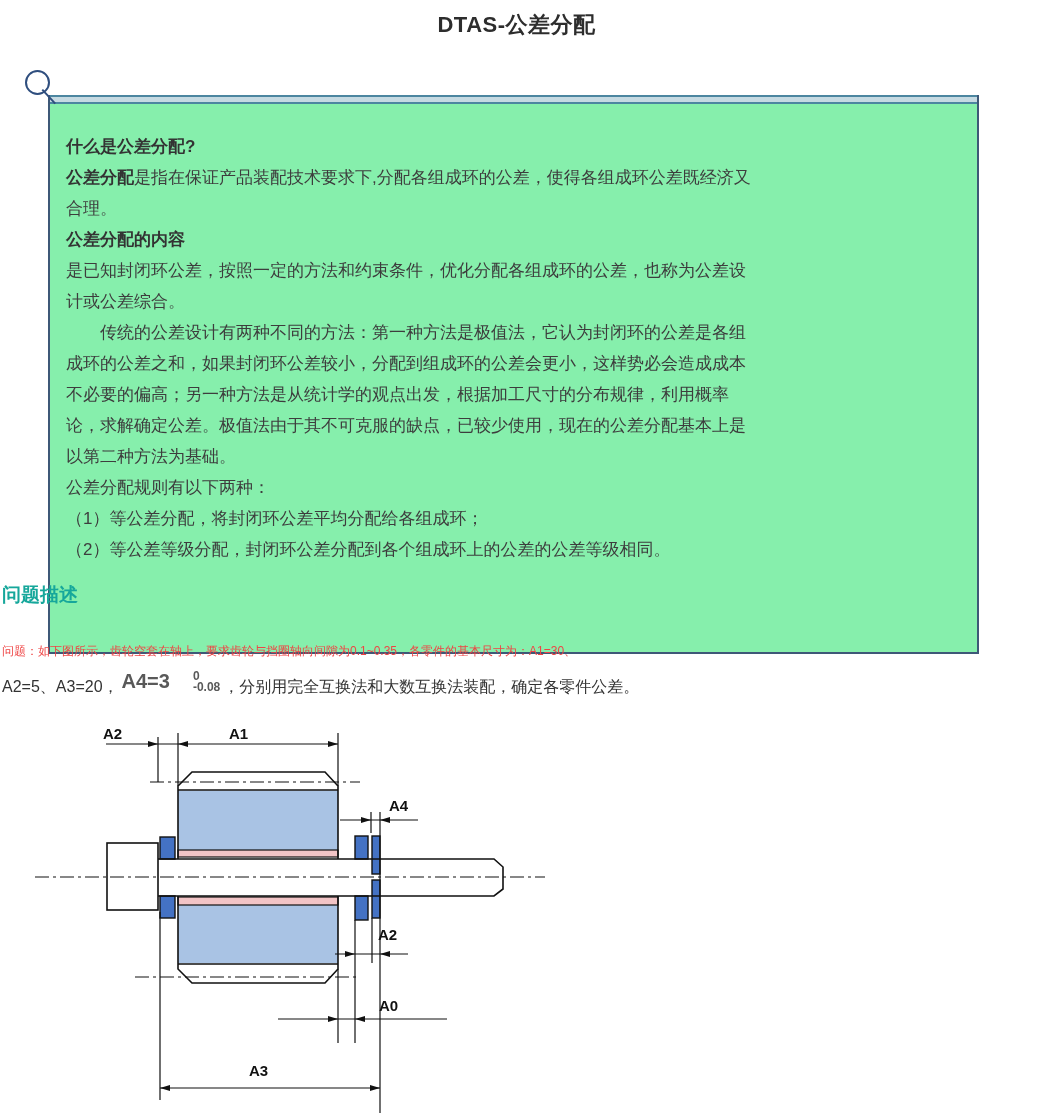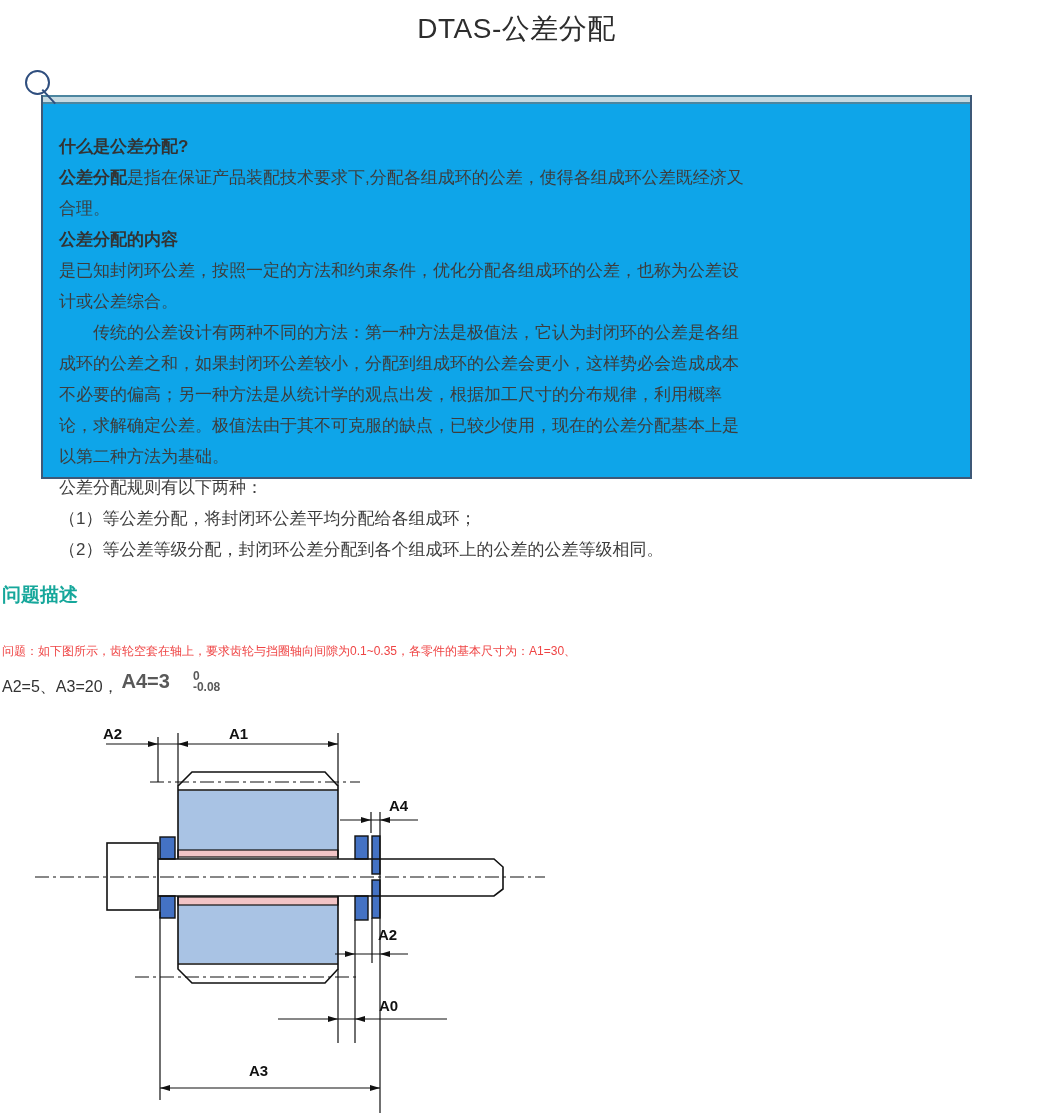--- a/index.html
+++ b/index.html
@@ -3,27 +3,27 @@
 <meta charset="utf-8">
 <style>
   html,body{margin:0;padding:0;background:#ffffff;}
   body{
     width:1042px;height:1117px;position:relative;overflow:hidden;
     font-family:"Liberation Sans","DejaVu Sans",sans-serif;
     -webkit-font-smoothing:antialiased;
   }
   .page-title{
     position:absolute;left:0;top:10px;width:1033px;text-align:center;
-    font-size:28px;color:#2d2d2d;letter-spacing:.5px;
+    font-size:22px;color:#2d2d2d;letter-spacing:.5px;font-weight:bold;
   }
   
   .info-box{
-    position:absolute;left:41px;top:95px;width:931px;height:384px;
+    position:absolute;left:48px;top:95px;width:931px;height:559px;
     border-left:2px solid #3E5877;border-right:2px solid #3E5877;border-bottom:2px solid #3E5877;
-    box-sizing:border-box;background:#0ea5e9;
+    box-sizing:border-box;background:#86efac;
   }
   .info-box .top-band{
     position:absolute;left:0;top:0;right:0;height:9px;box-sizing:border-box;
     background:#C6DAE2;border-top:2px solid #4C86A0;border-bottom:2px solid #4C86A0;
   }
   .magnifier-circle{
     position:absolute;left:25px;top:70px;width:21px;height:21px;border-radius:50%;
     border:2px solid #2F4E7E;background:#fff;z-index:5;
   }
   .magnifier-handle{
@@ -76,20 +76,21 @@
 <div class="problem-line1">问题：如下图所示，齿轮空套在轴上，要求齿轮与挡圈轴向间隙为0.1~0.35，各零件的基本尺寸为：A1=30、</div>
 <div class="problem-line2">
   <span>A2=5、A3=20，</span>
   <span class="formula">
     <span class="base">A4=3</span>
     <span class="stack">
       <span>0</span>
       <span>-0.08</span>
     </span>
   </span>
+  <span>，分别用完全互换法和大数互换法装配，确定各零件公差。</span>
 </div>
 
 <svg class="diagram" viewBox="0 0 520 405" width="520" height="405">
 
   <rect x="143" y="78.5" width="160" height="59.5" fill="#A9C3E4"></rect>
   <rect x="143" y="193" width="160" height="58" fill="#A9C3E4"></rect>
   <rect x="143" y="138" width="160" height="7" stroke="#111" stroke-width="1.2" fill="#F2C4C6"></rect>
   <rect x="143" y="185" width="160" height="8" stroke="#111" stroke-width="1.2" fill="#F2C4C6"></rect>
 
   <rect x="125" y="125" width="15" height="22" stroke="#111" stroke-width="1.4" fill="#4472C4"></rect>

